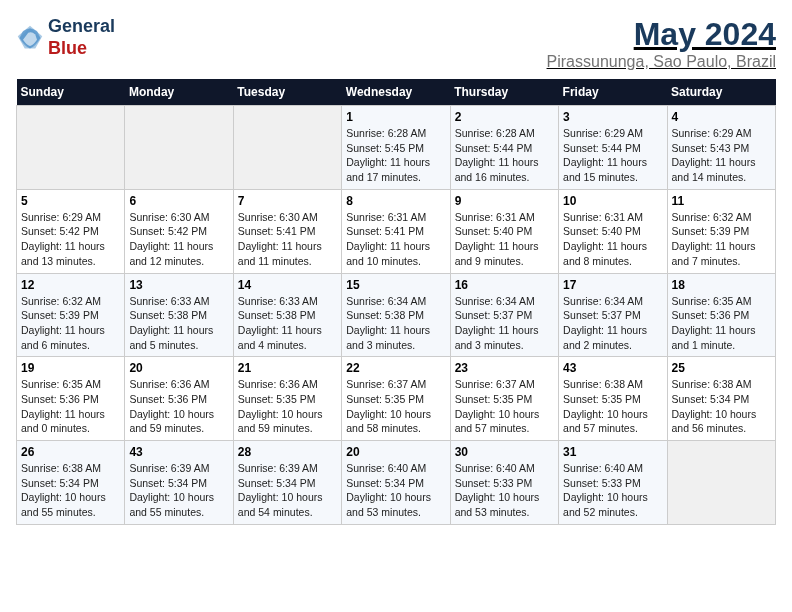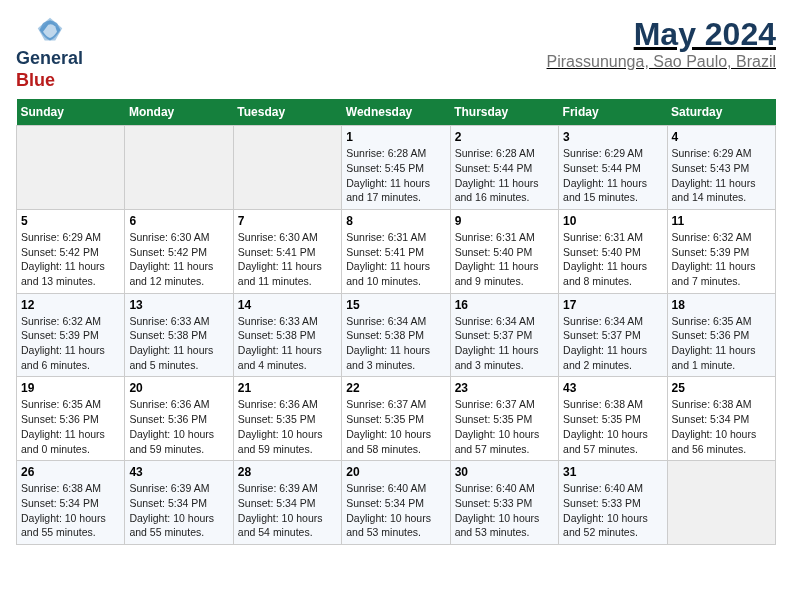--- a/index.html
+++ b/index.html
@@ -13,21 +13,20 @@
     .header {
       display: flex;
       justify-content: space-between;
       align-items: flex-start;
       margin-bottom: 8px;
     }
     .logo {
       display: flex;
       align-items: center;
       gap: 4px;
-      flex-direction: column;
     }
     .logo-text {
       font-size: 18px;
       font-weight: bold;
       color: #1a3a5c;
       line-height: 1.2;
     }
     .logo-text span {
       color: #b91c1c;
     }
@@ -47,21 +46,21 @@
     .subtitle {
       font-size: 16px;
       color: #737373;
     }
     table {
       width: 100%;
       border-collapse: collapse;
       font-size: 11px;
     }
     thead th {
-      background-color: #15803d;
+      background-color: #0f172a;
       color: #fff;
       padding: 6px 4px;
       text-align: left;
       font-size: 12px;
       font-weight: bold;
     }
     tbody td {
       border: 1px solid #ccc;
       vertical-align: top;
       padding: 4px;

